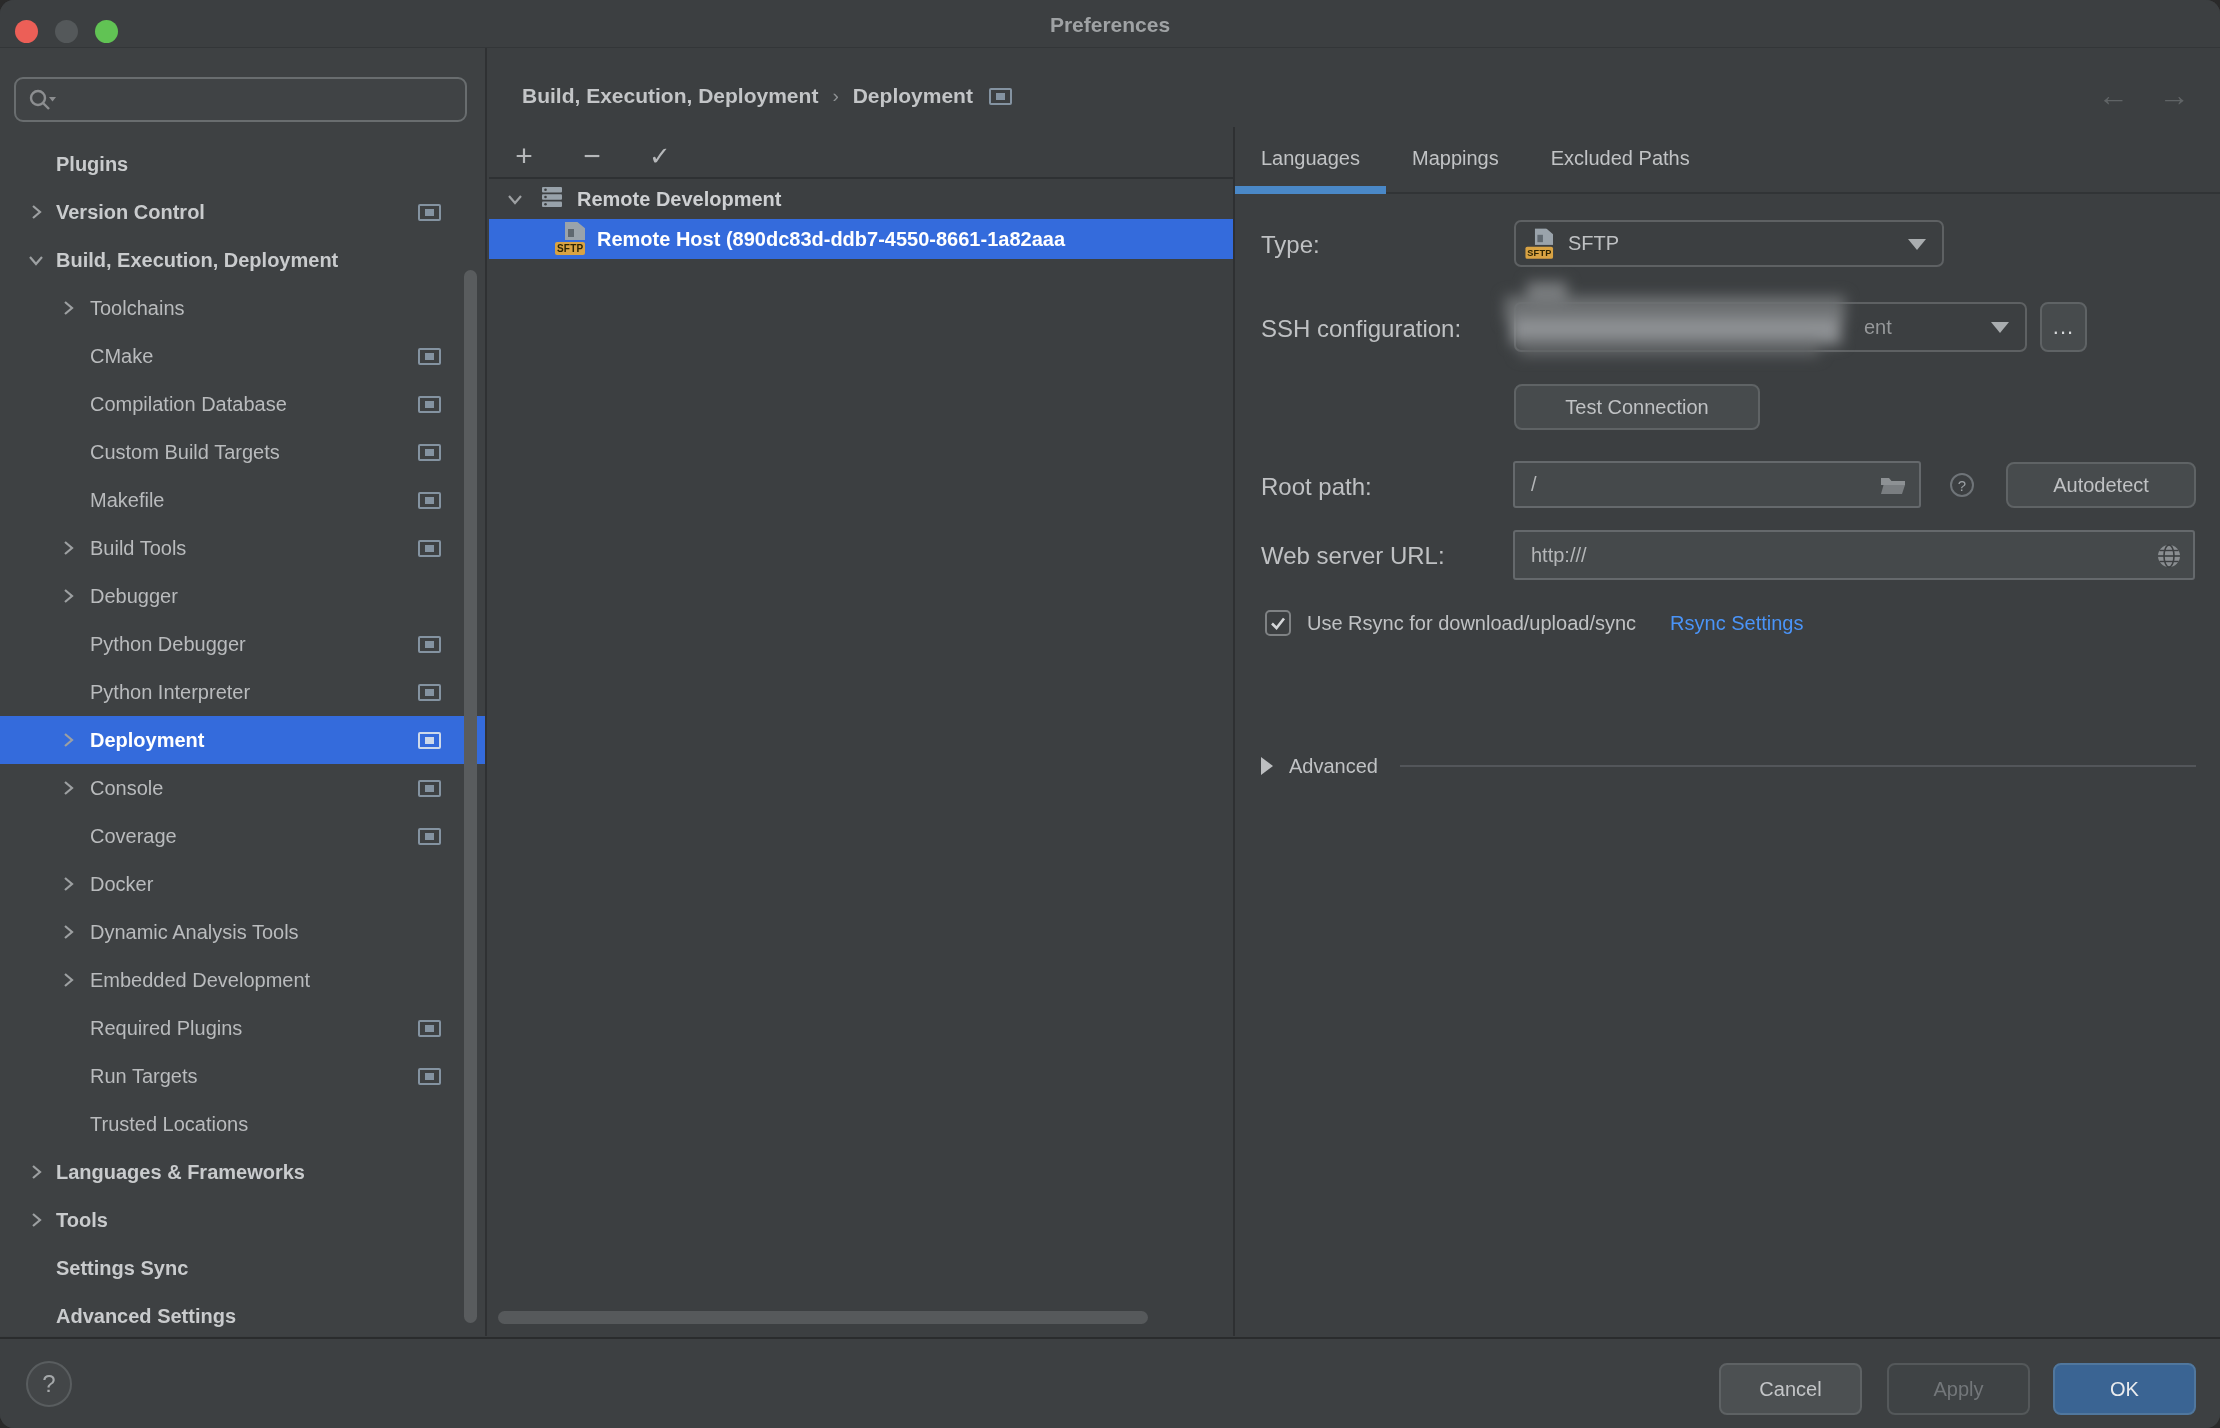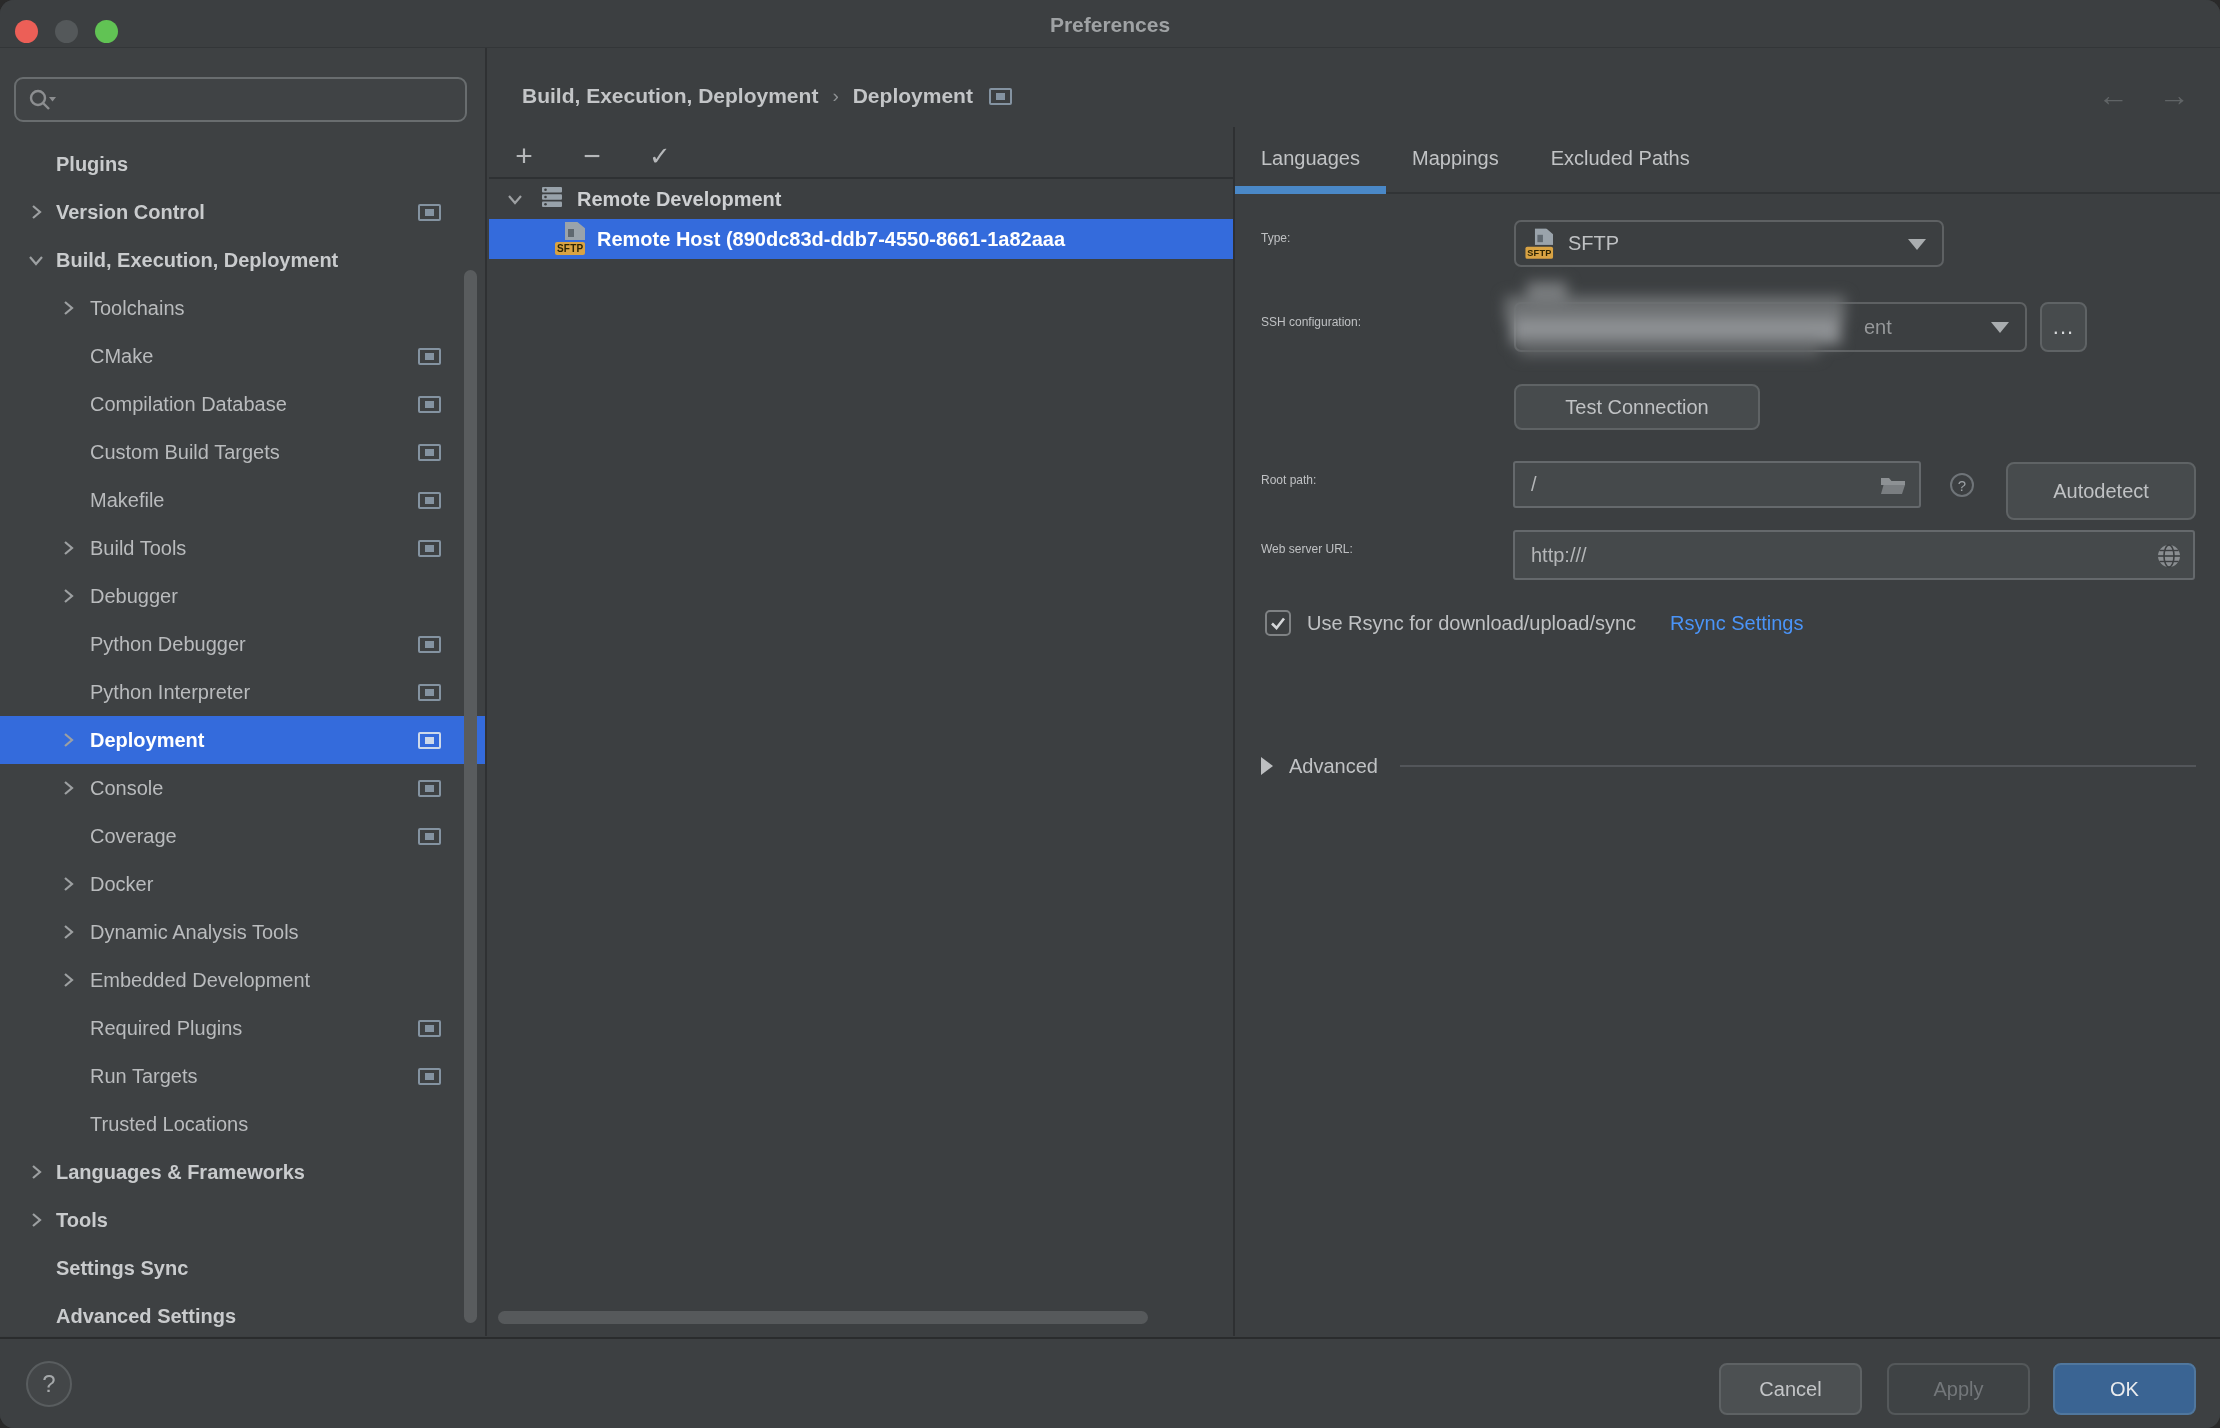--- a/index.html
+++ b/index.html
@@ -66,21 +66,21 @@
   #tree-child .sftp-icon{margin-left:66px; margin-right:6px;}
   #mid-hscroll{position:absolute; left:9px; top:1263px; width:650px; height:13px; border-radius:7px; background:#56595b;}
 
   
   #right{position:absolute; left:1233px; top:48px; width:987px; height:1288px; background:var(--bg);}
   #right-divider{position:absolute; left:0px; top:79px; bottom:0; border-left:2px solid #2e3032;}
   #nav-arrows{position:absolute; right:30px; top:30px; font-size:31px; color:#606466; display:flex; gap:30px;}
   #tabbar{position:absolute; left:2px; top:75px; right:0; height:71px; border-bottom:2px solid #313436; display:flex;}
   .tab{position:relative; height:100%; line-height:71px; padding:0 26px; font-size:20px; color:#c1c3c5; cursor:default;}
   .tab.active::after{content:""; position:absolute; left:0; right:0; bottom:-2px; height:8px; background:var(--underline);}
-  .flabel{position:absolute; left:28px; font-size:12px; color:#bfc1c3;}
+  .flabel{position:absolute; left:28px; font-size:24px; color:#bfc1c3;}
   .inbox{position:absolute; background:var(--inbg); border:2px solid var(--inborder); border-radius:3px; font-size:20px; color:#a8aaac; display:flex; align-items:center;}
   .combo{position:absolute; border:2px solid #5e6163; border-radius:7px; display:flex; align-items:center; font-size:20px; color:#bfc1c3;}
   .dd-arrow{position:absolute; right:16px; top:50%; margin-top:-5px; width:0; height:0; border-left:9px solid transparent; border-right:9px solid transparent; border-top:11px solid #a9adaf;}
   .btn{position:absolute; background:#474b4d; border:2px solid #5f6365; border-radius:8px; color:#c0c2c4; font-size:20px; display:flex; align-items:center; justify-content:center; cursor:default;}
 
   #type-label{top:183px;}
   #type-combo{left:281px; top:172px; width:430px; height:47px;}
   #type-combo .sftp-icon{transform:scale(.92); margin-left:8px;}
   #type-combo .tval{margin-left:8px;}
 
@@ -94,21 +94,21 @@
   #ssh-blur .r4{position:absolute; left:36px; top:0px; width:40px; height:18px; background:#7a7d7f;}
   #ssh-more{left:807px; top:254px; width:47px; height:50px; font-size:22px; letter-spacing:1px; color:#d7d9db;}
 
   #test-btn{left:281px; top:336px; width:246px; height:46px;}
 
   #root-label{top:425px;}
   #root-input{left:280px; top:413px; width:408px; height:47px;}
   #root-input .ival{margin-left:16px; color:#b4b6b8;}
   #folder-ico{position:absolute; right:12px; top:11px;}
   #root-help{position:absolute; left:717px; top:425px; width:24px; height:24px; border:2px solid #6f7478; border-radius:50%; color:#9ca1a5; font-size:15px; line-height:21px; text-align:center;}
-  #autodetect-btn{left:773px; top:414px; width:190px; height:58px;}
+  #autodetect-btn{left:773px; top:414px; width:190px; height:46px;}
 
   #web-label{top:494px;}
   #web-input{left:280px; top:482px; width:682px; height:50px;}
   #web-input .ival{margin-left:16px; color:#b4b6b8;}
   #globe-ico{position:absolute; right:10px; top:10px;}
 
   #rsync-row{position:absolute; left:32px; top:562px; display:flex; align-items:center;}
   #rsync-check{width:26px; height:26px; border:2px solid #7f8284; border-radius:5px; display:flex; align-items:center; justify-content:center;}
   #rsync-label{margin-left:16px; font-size:20px; color:#c0c2c4;}
   #rsync-link{margin-left:34px; font-size:20px; color:var(--link); cursor:pointer;}

